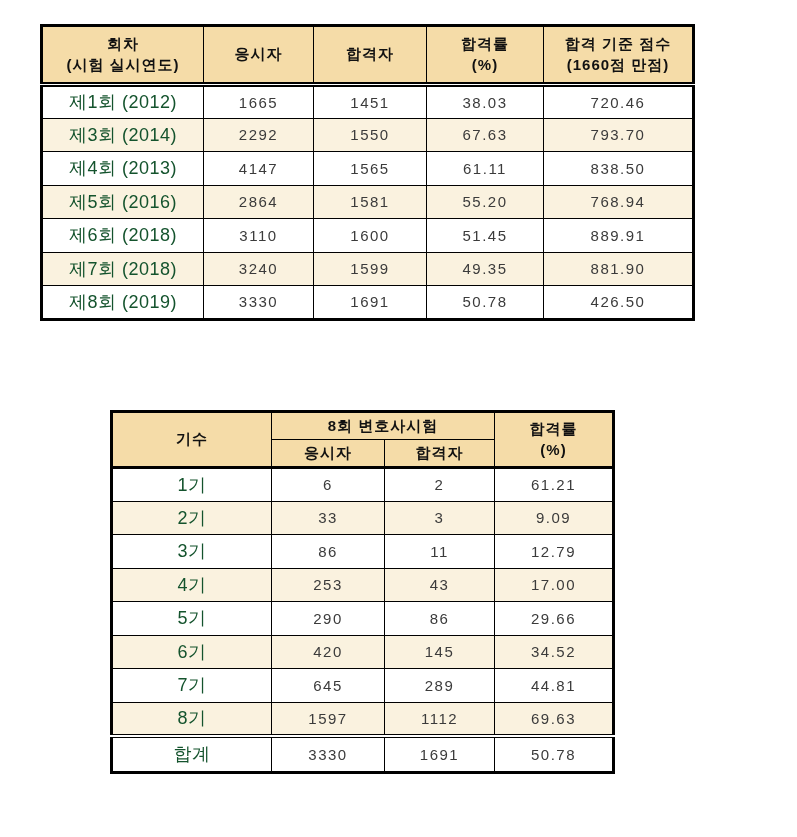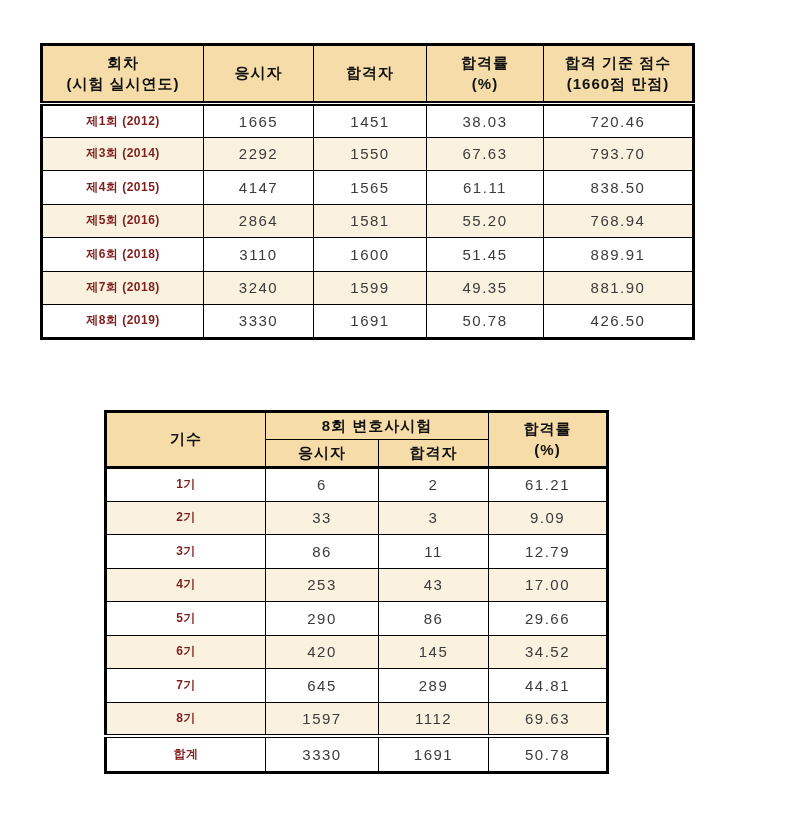--- a/index.html
+++ b/index.html
@@ -36,35 +36,35 @@
     color:#111111;
     letter-spacing:1px;
     white-space:pre-line;
   }
   td{
     font-size:15px;
     color:#3b3b3b;
     letter-spacing:1.5px;
   }
   td.lbl{
-    font-weight:700;
-    color:#7f1d1d;
+    font-weight:400;
+    color:#14532d;
     letter-spacing:0.5px;
-    font-size:12px;
+    font-size:18px;
   }
   tbody tr:nth-child(even) td{background:var(--stripe-bg);}
 
   
-  .t1{position:absolute;left:40px;top:43px;width:652px;}
+  .t1{position:absolute;left:40px;top:24px;width:652px;}
   .t1 thead tr{height:59px;}
   .t1 thead th{border-bottom:5px double var(--border-c);}
   .t1 tbody tr{height:33.5px;}
 
   
-  .t2{position:absolute;left:104px;top:410px;width:502px;}
+  .t2{position:absolute;left:110px;top:410px;width:502px;}
   .t2 thead tr{height:28px;}
   .t2 thead th{border-bottom:1.5px solid var(--border-c);}
   .t2 thead tr:last-child th,
   .t2 thead th[rowspan]{border-bottom:3px solid var(--border-c);}
   .t2 tbody tr{height:33.5px;margin-top:36px;}
   .t2 tfoot tr{height:37px;}
   .t2 tfoot td{border-top:4px double var(--border-c);background:#ffffff;}
 </style>
 </head>
 <body>
@@ -100,21 +100,21 @@
         <td>720.46</td>
       </tr>
       <tr>
         <td class="lbl">제3회 (2014)</td>
         <td>2292</td>
         <td>1550</td>
         <td>67.63</td>
         <td>793.70</td>
       </tr>
       <tr>
-        <td class="lbl">제4회 (2015)</td>
+        <td class="lbl">제4회 (2013)</td>
         <td>4147</td>
         <td>1565</td>
         <td>61.11</td>
         <td>838.50</td>
       </tr>
       <tr>
         <td class="lbl">제5회 (2016)</td>
         <td>2864</td>
         <td>1581</td>
         <td>55.20</td>

